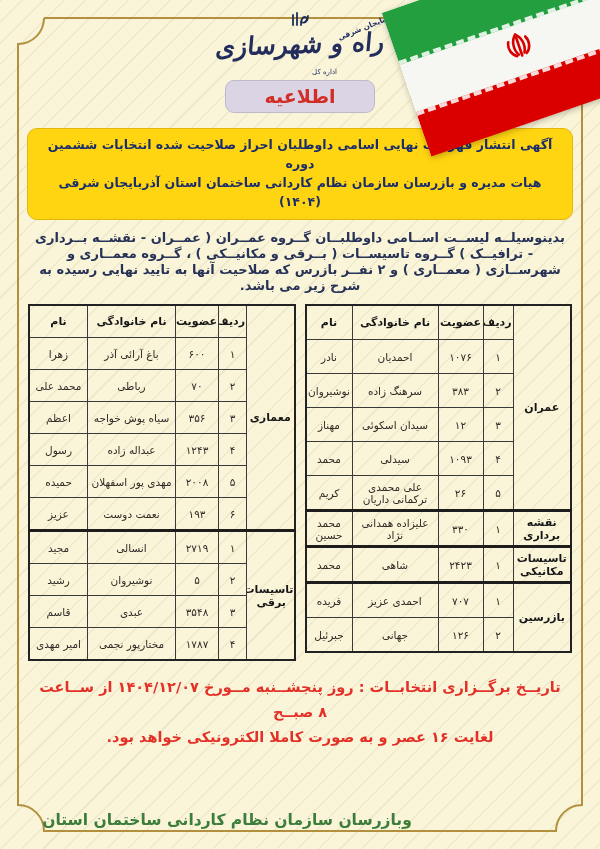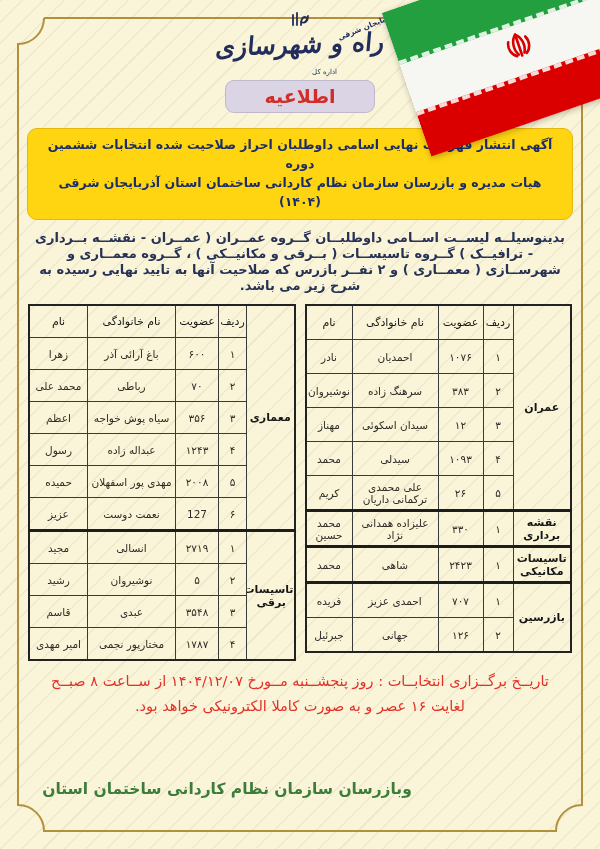--- a/index.html
+++ b/index.html
@@ -45,26 +45,26 @@
   .intro{margin:10px 32px 0; text-align:center; color:#273257; font-weight:bold;
          font-size:13px; line-height:16px;}
 
   
   .tables{margin:10px 28px 0; display:flex; gap:9px; align-items:flex-start;}
   .tables table{flex:1; border-collapse:collapse; table-layout:fixed; width:50%;
                 border:2px solid #222; background:transparent;}
   .tables td{border:1px solid #3a3a3a; text-align:center; vertical-align:middle;
              padding:1px 1px; color:#2e2b26; font-size:10.5px; height:29px; overflow:hidden;}
   .tables .t-right td{height:31px;}
-  .tables td.hd{font-weight:normal; font-size:11px; color:#161616;}
+  .tables td.hd{font-weight:bold; font-size:11px; color:#161616;}
   .tables td.grp{font-weight:bold; font-size:11px; color:#161616;}
   .tables tr.group-start td{border-top:3px solid #1d1d1d;}
 
   
-  .red-note{margin:8px 34px 0; text-align:center; color:#e33128; font-weight:normal;
+  .red-note{margin:14px 34px 0; text-align:center; color:#e33128; font-weight:bold;
             font-size:14.5px; line-height:25px;}
   .green-sign{width:430px; margin:10px 158px 0 12px; text-align:center; color:#3d7d3c;
               font-weight:bold; font-size:15.5px; line-height:24px;}
 </style>
 </head>
 <body>
 
 <div class="page">
 
   <svg class="frame-svg" width="600" height="849" viewBox="0 0 600 849">
@@ -228,21 +228,21 @@
               <td class="c-first">رسول</td>
             </tr>
             <tr>
               <td class="c-no">۵</td>
               <td class="c-mem">۲۰۰۸</td>
               <td class="c-last">مهدی پور اسفهلان</td>
               <td class="c-first">حمیده</td>
             </tr>
             <tr>
               <td class="c-no">۶</td>
-              <td class="c-mem">127</td>
+              <td class="c-mem">۱۹۳</td>
               <td class="c-last">نعمت دوست</td>
               <td class="c-first">عزیز</td>
             </tr>
             <tr class="group-start">
               <td class="grp" rowspan="4">تاسیسات برقی</td>
               <td class="c-no">۱</td>
               <td class="c-mem">۲۷۱۹</td>
               <td class="c-last">انسالی</td>
               <td class="c-first">مجید</td>
             </tr>

